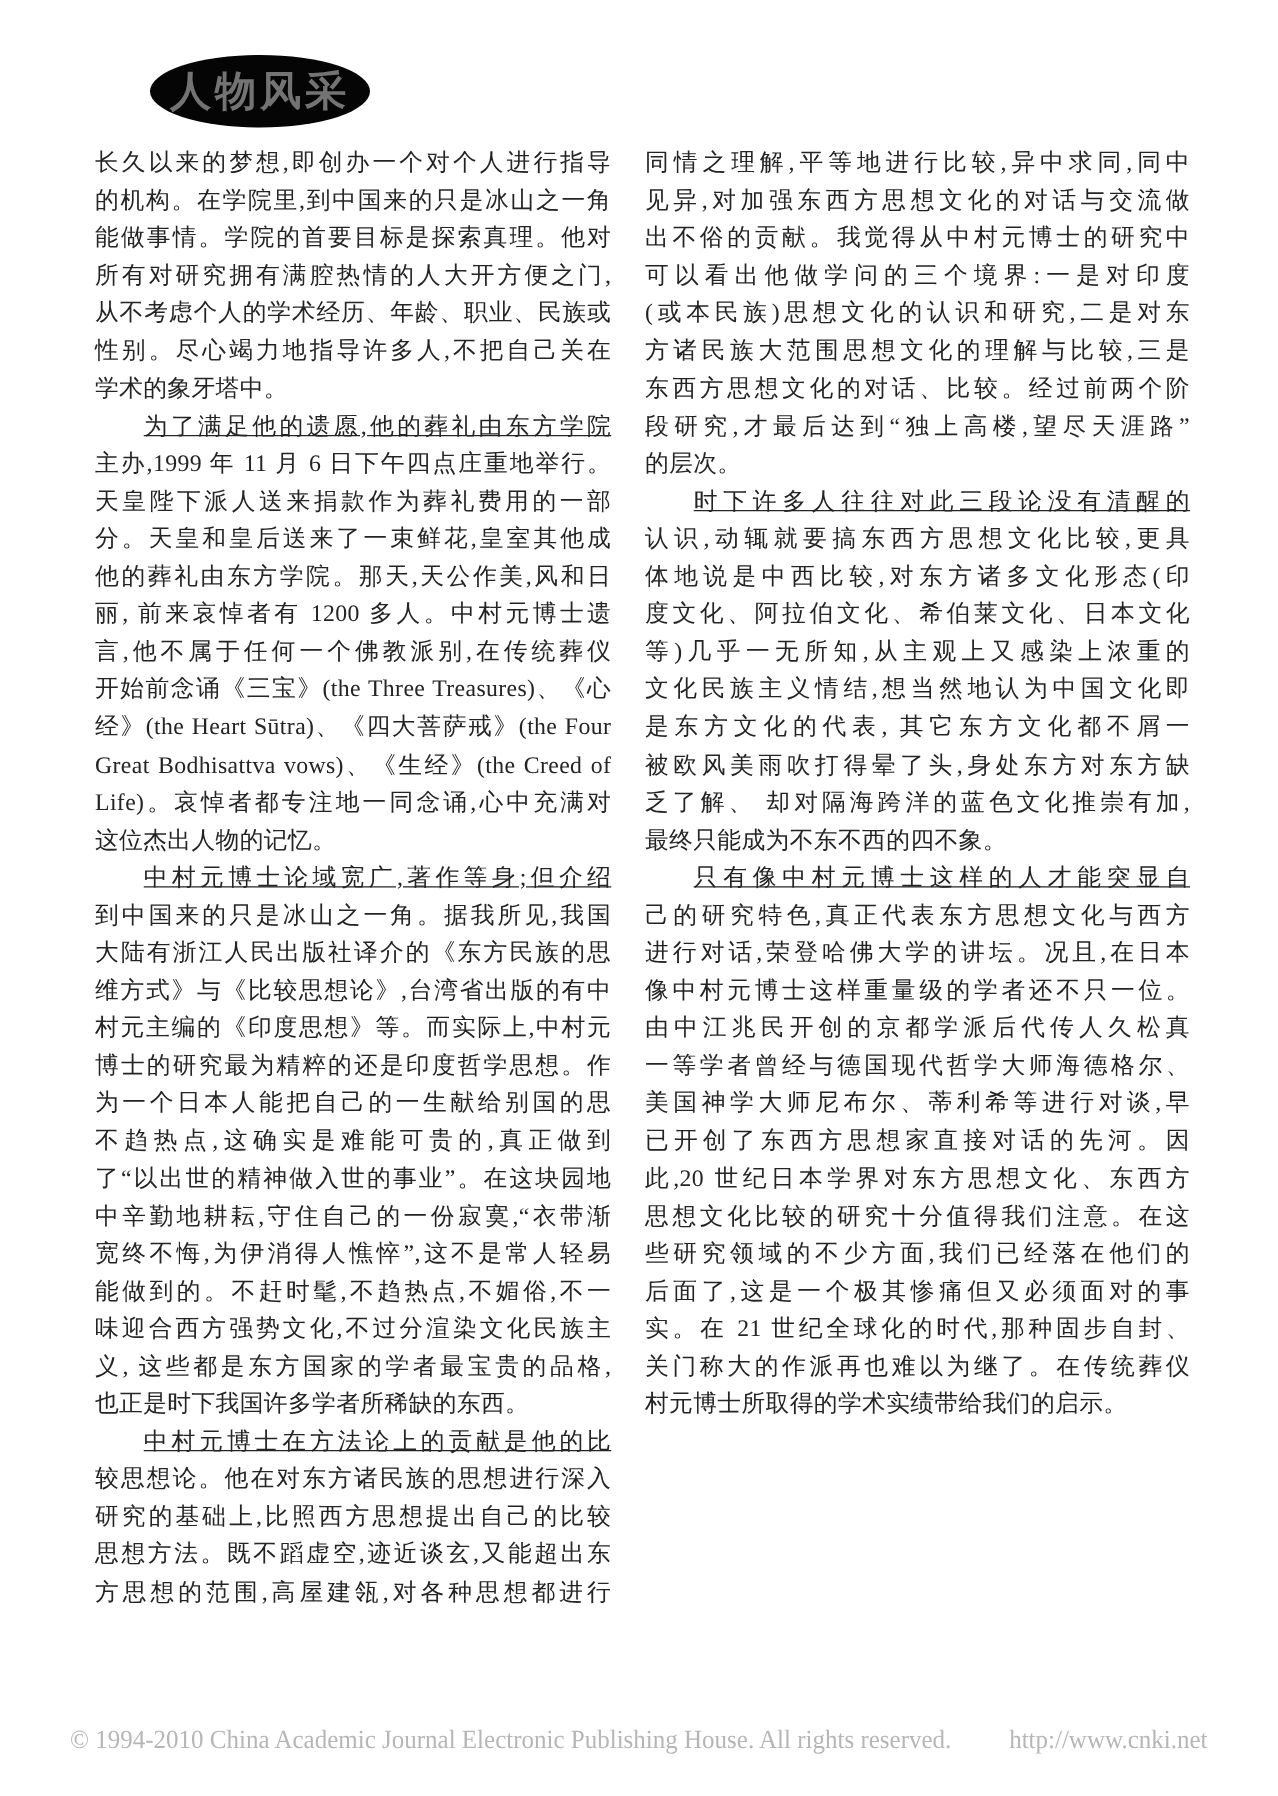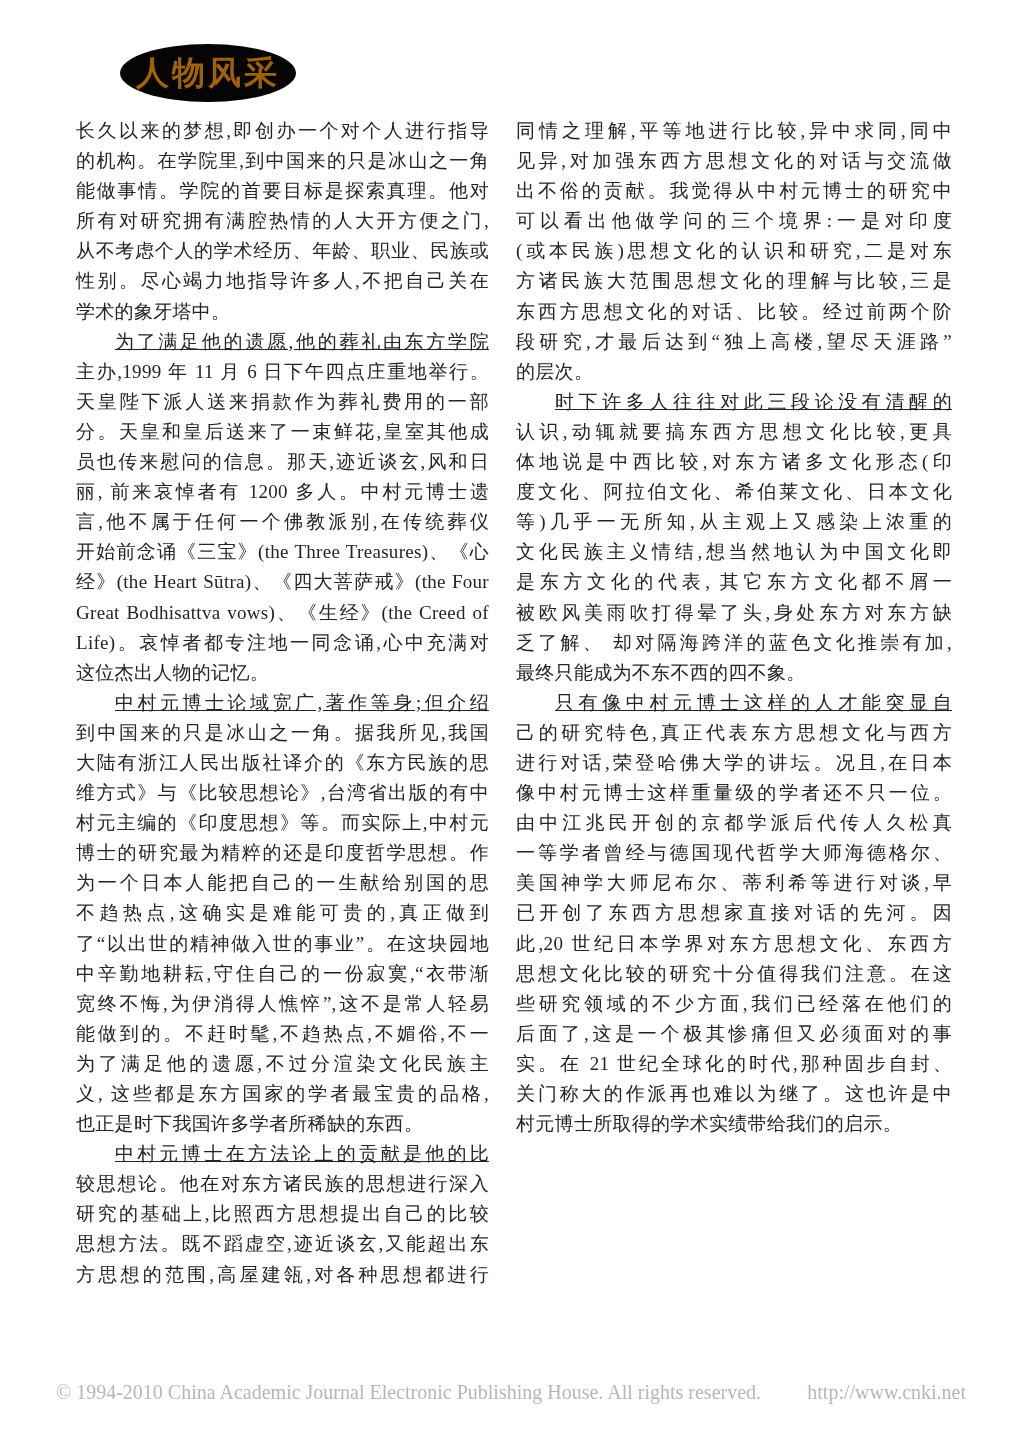--- a/index.html
+++ b/index.html
@@ -23,21 +23,21 @@
     top: 44px;
     width: 176px;
     height: 58px;
     background: #050505;
     border-radius: 50%;
     display: flex;
     align-items: center;
     justify-content: center;
   }
   .logo-text {
-    color: #a16207;
+    color: #737373;
     font-family: "Liberation Sans", "DejaVu Sans", sans-serif;
     font-weight: bold;
     font-size: 33px;
     letter-spacing: 3px;
     line-height: 1;
     transform: translateY(-1px);
   }
   
   .column {
     position: absolute;
@@ -107,41 +107,41 @@
       <div class="line">的机构。在学院里,到中国来的只是冰山之一角</div>
       <div class="line">能做事情。学院的首要目标是探索真理。他对</div>
       <div class="line">所有对研究拥有满腔热情的人大开方便之门,</div>
       <div class="line">从不考虑个人的学术经历、年龄、职业、民族或</div>
       <div class="line">性别。尽心竭力地指导许多人,不把自己关在</div>
       <div class="line end">学术的象牙塔中。</div>
       <div class="line indent">为了满足他的遗愿,他的葬礼由东方学院</div>
       <div class="line">主办,1999 年 11 月 6 日下午四点庄重地举行。</div>
       <div class="line">天皇陛下派人送来捐款作为葬礼费用的一部</div>
       <div class="line">分。天皇和皇后送来了一束鲜花,皇室其他成</div>
-      <div class="line">员也传来慰问的信息。那天,迹近谈玄,风和日</div>
+      <div class="line">他的葬礼由东方学院。那天,天公作美,风和日</div>
       <div class="line">丽, 前来哀悼者有 1200 多人。中村元博士遗</div>
       <div class="line">言,他不属于任何一个佛教派别,在传统葬仪</div>
       <div class="line">开始前念诵《三宝》(the Three Treasures)、《心</div>
       <div class="line">经》(the Heart Sūtra)、《四大菩萨戒》(the Four</div>
       <div class="line">Great Bodhisattva vows)、《生经》(the Creed of</div>
       <div class="line">Life)。哀悼者都专注地一同念诵,心中充满对</div>
       <div class="line end">这位杰出人物的记忆。</div>
       <div class="line indent">中村元博士论域宽广,著作等身;但介绍</div>
       <div class="line">到中国来的只是冰山之一角。据我所见,我国</div>
       <div class="line">大陆有浙江人民出版社译介的《东方民族的思</div>
       <div class="line">维方式》与《比较思想论》,台湾省出版的有中</div>
       <div class="line">村元主编的《印度思想》等。而实际上,中村元</div>
       <div class="line">博士的研究最为精粹的还是印度哲学思想。作</div>
       <div class="line">为一个日本人能把自己的一生献给别国的思</div>
       <div class="line">不趋热点,这确实是难能可贵的,真正做到</div>
       <div class="line">了“以出世的精神做入世的事业”。在这块园地</div>
       <div class="line">中辛勤地耕耘,守住自己的一份寂寞,“衣带渐</div>
       <div class="line">宽终不悔,为伊消得人憔悴”,这不是常人轻易</div>
       <div class="line">能做到的。不赶时髦,不趋热点,不媚俗,不一</div>
-      <div class="line">为了满足他的遗愿,不过分渲染文化民族主</div>
+      <div class="line">味迎合西方强势文化,不过分渲染文化民族主</div>
       <div class="line">义, 这些都是东方国家的学者最宝贵的品格,</div>
       <div class="line end">也正是时下我国许多学者所稀缺的东西。</div>
       <div class="line indent">中村元博士在方法论上的贡献是他的比</div>
       <div class="line">较思想论。他在对东方诸民族的思想进行深入</div>
       <div class="line">研究的基础上,比照西方思想提出自己的比较</div>
       <div class="line">思想方法。既不蹈虚空,迹近谈玄,又能超出东</div>
       <div class="line">方思想的范围,高屋建瓴,对各种思想都进行</div>
     </div>
 
   <div class="column right">
@@ -170,21 +170,21 @@
       <div class="line">像中村元博士这样重量级的学者还不只一位。</div>
       <div class="line">由中江兆民开创的京都学派后代传人久松真</div>
       <div class="line">一等学者曾经与德国现代哲学大师海德格尔、</div>
       <div class="line">美国神学大师尼布尔、蒂利希等进行对谈,早</div>
       <div class="line">已开创了东西方思想家直接对话的先河。因</div>
       <div class="line">此,20 世纪日本学界对东方思想文化、东西方</div>
       <div class="line">思想文化比较的研究十分值得我们注意。在这</div>
       <div class="line">些研究领域的不少方面,我们已经落在他们的</div>
       <div class="line">后面了,这是一个极其惨痛但又必须面对的事</div>
       <div class="line">实。在 21 世纪全球化的时代,那种固步自封、</div>
-      <div class="line">关门称大的作派再也难以为继了。这也许是中</div>
+      <div class="line">关门称大的作派再也难以为继了。在传统葬仪</div>
       <div class="line end">村元博士所取得的学术实绩带给我们的启示。</div>
     </div>
 
 
   <div class="footer">
     <span>© 1994-2010 China Academic Journal Electronic Publishing House. All rights reserved.</span>
     <span>http://www.cnki.net</span>
   </div>
 
 </div>

